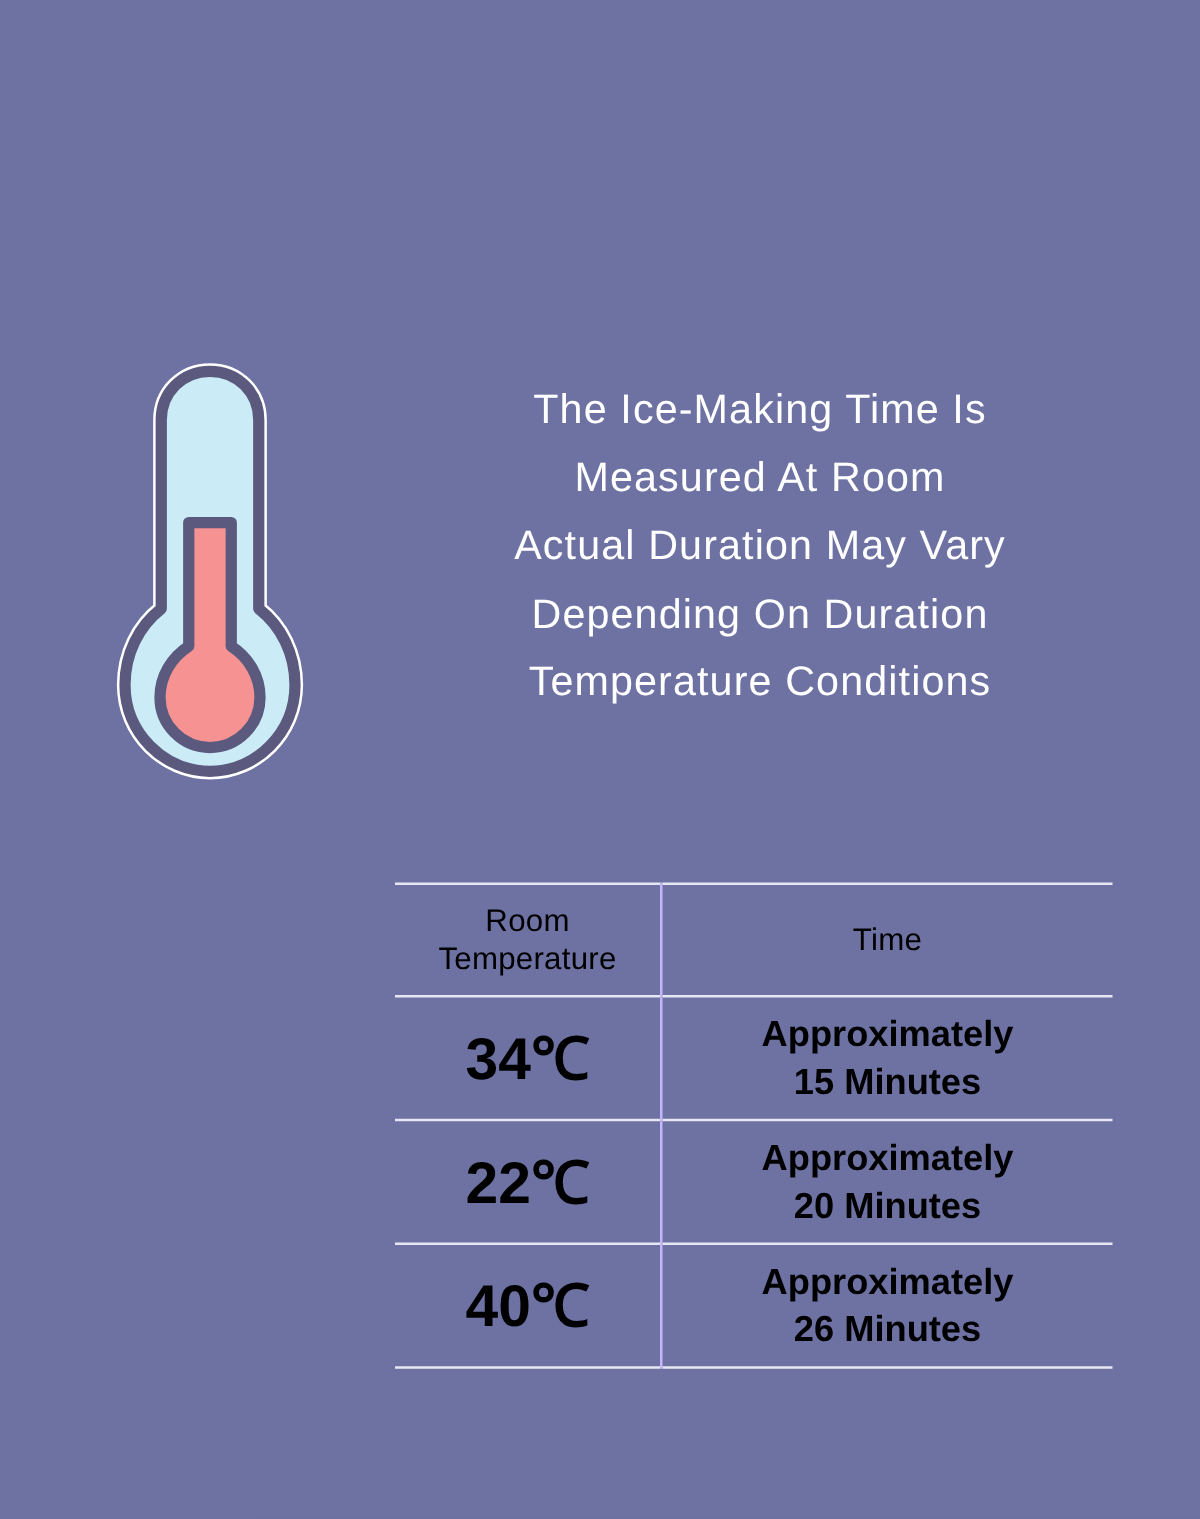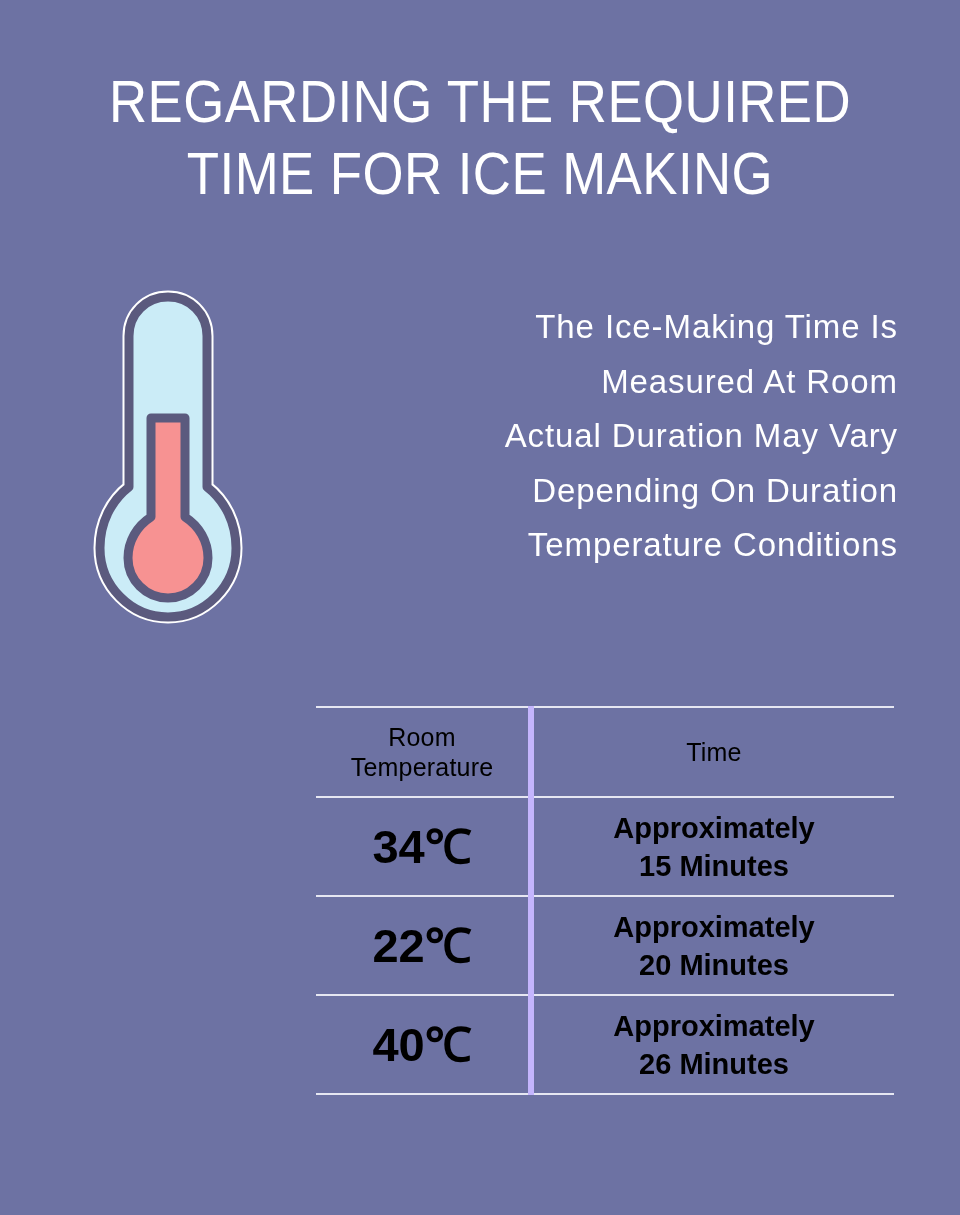--- a/index.html
+++ b/index.html
@@ -59,21 +59,21 @@
     position: absolute;
     left: 318px;
     top: 300px;
     width: 580px;
     color: #ffffff;
     font-family: "Liberation Sans", sans-serif;
     font-size: 33px;
     line-height: 54.5px;
     font-weight: 400;
     letter-spacing: 0.9px;
-    text-align: right;
+    text-align: center;
   }
 
   
   .spec-table {
     position: absolute;
     left: 316px;
     top: 706px;
     width: 572px;
     border-collapse: collapse;
     table-layout: fixed;
@@ -83,21 +83,21 @@
     padding: 0;
     vertical-align: middle;
     text-align: center;
   }
   .col-temp { width: 212px; }
   .col-time { width: 360px; }
 
   .spec-table tr { border-top: 2px solid #e6e7f2; }
   .spec-table tr:last-child { border-bottom: 2px solid #e6e7f2; }
   .spec-table td.col-time {
-    border-left: 6px solid #c4b5fd;
+    border-left: 2px solid #c4b5fd;
   }
 
   .hdr-row td { height: 88px; }
   .hdr-temp {
     font-size: 25px;
     line-height: 30px;
     font-weight: 400;
     letter-spacing: 0.2px;
   }
   .hdr-time {
@@ -121,24 +121,20 @@
     letter-spacing: 0px;
     margin-top: 24px;
   }
   .time-val .t-line { display: block; }
 </style>
 </head>
 <body>
 
 <div id="page">
 
-  <div class="title-block">
-    <span class="title-line">REGARDING THE REQUIRED</span>
-    <span class="title-line">TIME FOR ICE MAKING</span>
-  </div>
 
   <div class="thermo-wrap">
     <svg width="190" height="340" viewBox="0 0 190 340" xmlns="http://www.w3.org/2000/svg">
 
       <g>
         <path d="M95 9
                  C 73 9 56 26 56 48
                  L 56 199
                  C 38 213 27 235 27 260
                  C 27 298 58 329 95 329

